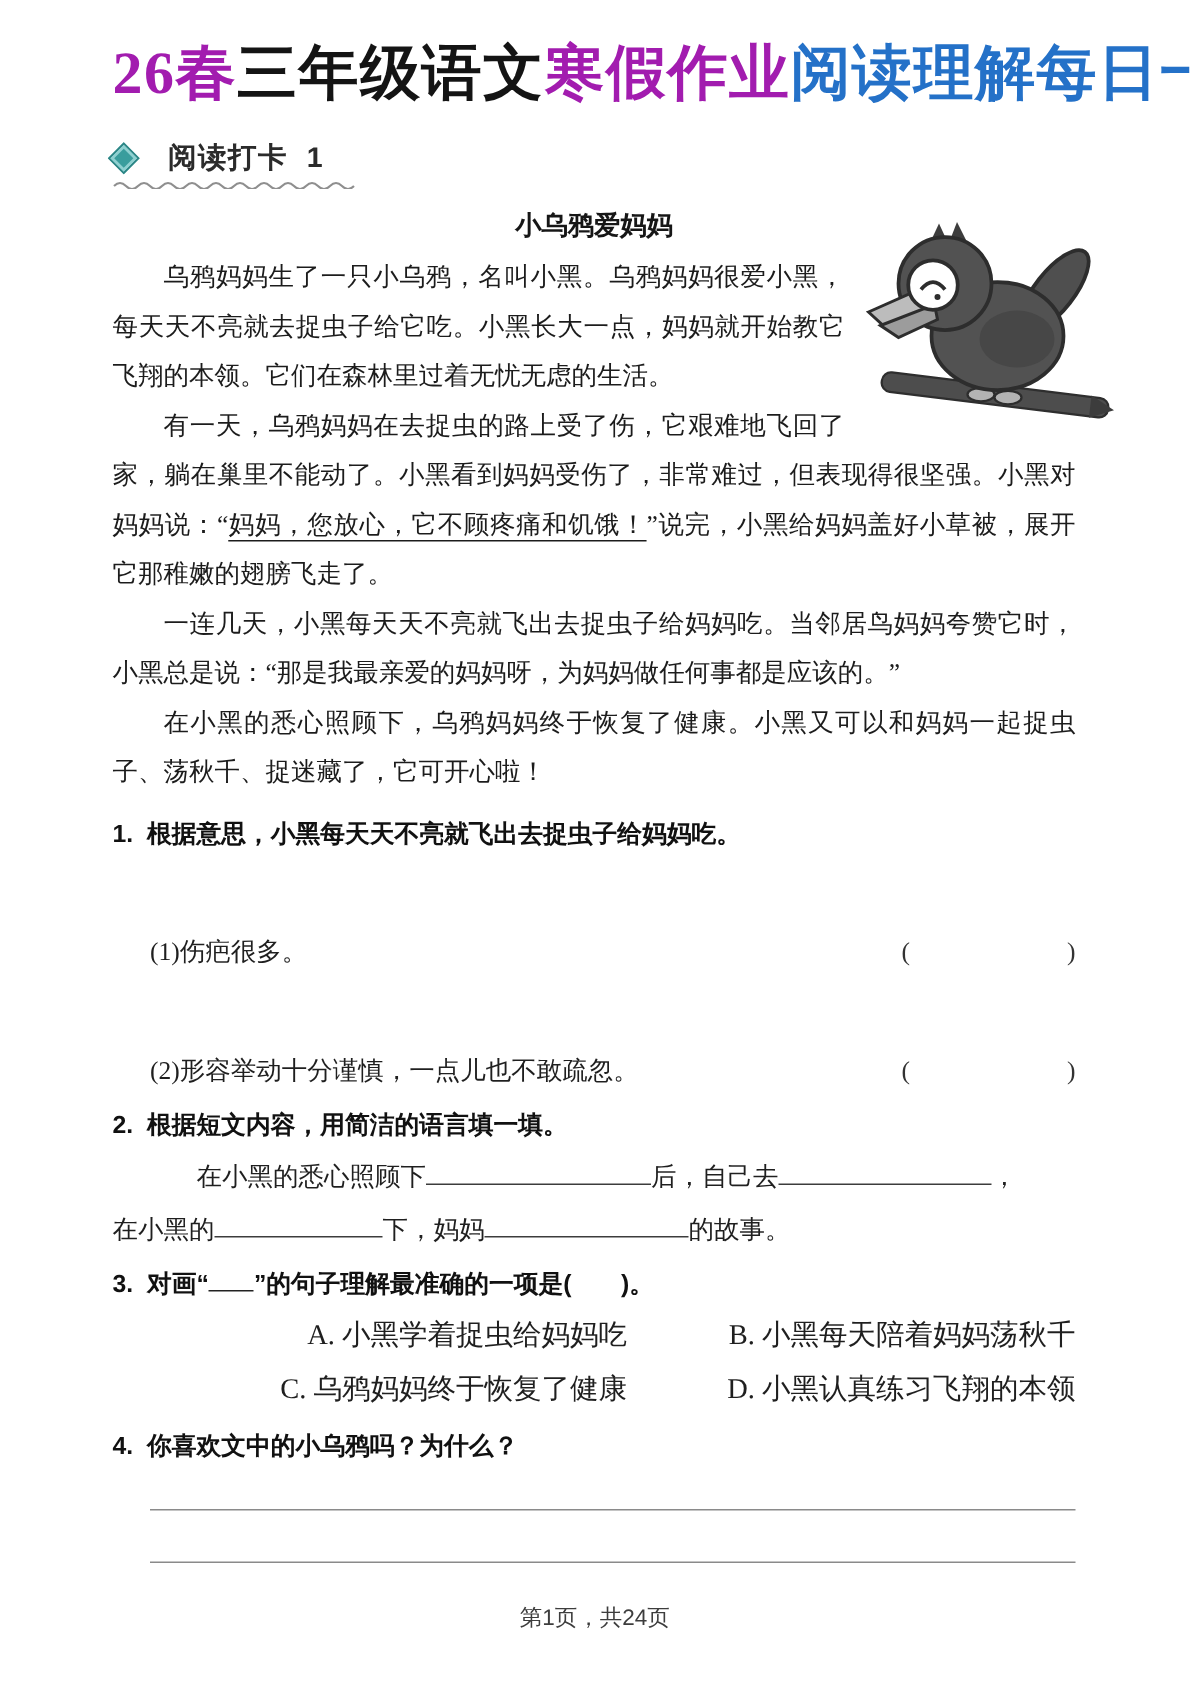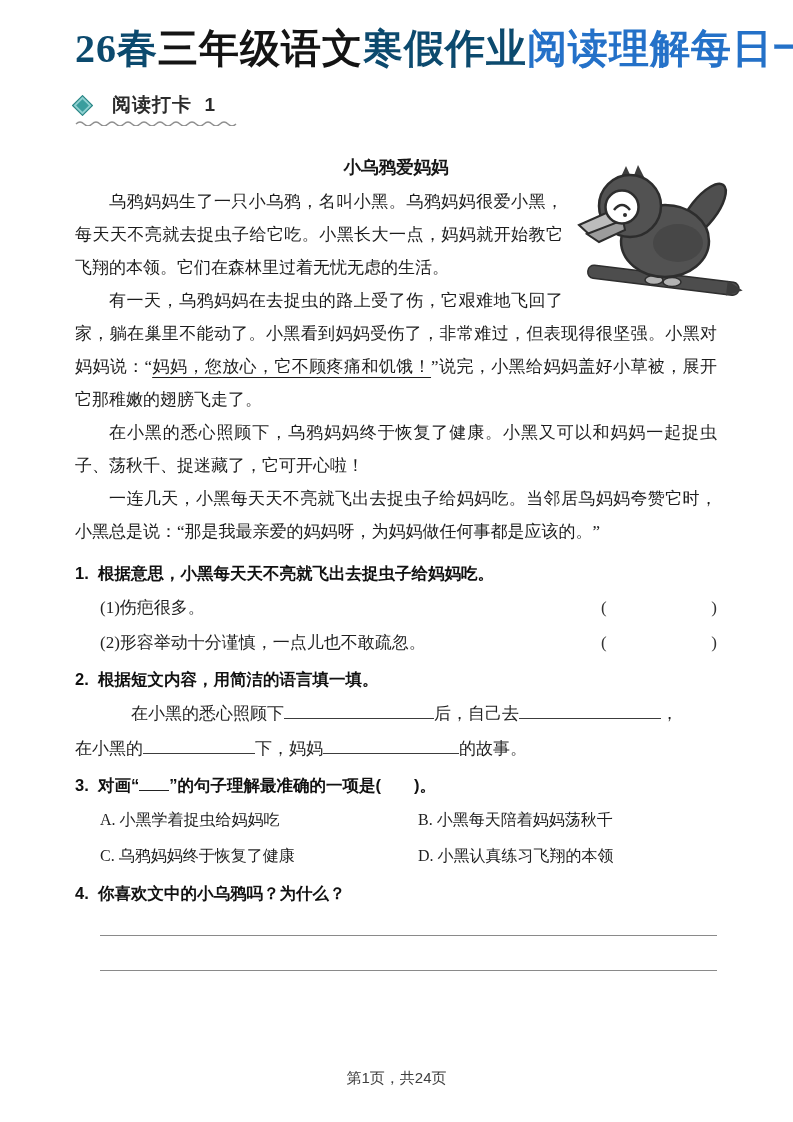--- a/index.html
+++ b/index.html
@@ -18,21 +18,21 @@
   
   .main-title {
     text-align: center;
     font-size: 40px;
     font-weight: 700;
     letter-spacing: 1px;
     white-space: nowrap;
     font-family: "Liberation Serif", "DejaVu Serif", serif;
     line-height: 1.25;
   }
-  .t-red   { color: #0c4a6e; }
+  .t-red   { color: #a21caf; }
   .t-black { color: #141414; }
   .t-blue  { color: #2471c8; }
 
   
   .badge-row {
     margin-top: 18px;
     display: inline-block;
     position: relative;
     padding-bottom: 8px;
   }
@@ -48,21 +48,21 @@
     font-family: "Liberation Sans", "DejaVu Sans", sans-serif;
     font-weight: 700;
     font-size: 19px;
     color: #2b2b2b;
     letter-spacing: 1px;
     margin-left: 10px;
   }
   .badge-wave { position: absolute; left: 0; bottom: 0; }
 
   
-  .article { margin-top: 29px; }
+  .article { margin-top: 12px; }
   .article-title {
     text-align: center;
     font-weight: 700;
     font-size: 17.5px;
     color: #161616;
     font-family: "Liberation Sans", "DejaVu Sans", sans-serif;
     margin-bottom: 6px;
   }
   .crow-float {
     float: right;
@@ -100,20 +100,21 @@
     font-size: 16.5px;
     color: #111;
   }
   .q-item {
     display: flex;
     justify-content: space-between;
     align-items: baseline;
     padding-left: 25px;
     line-height: 35px;
     font-size: 17px;
+    margin-top: 44px;
   }
   .paren-group {
     flex: 0 0 116px;
     display: flex;
     justify-content: space-between;
     color: #333;
     font-size: 17px;
   }
   .fill-line { line-height: 35px; font-size: 17px; }
   .fill-line.first { padding-left: 56px; }
@@ -127,21 +128,22 @@
     display: inline-block;
     width: 30px;
     border-bottom: 1.5px solid #222;
     height: 0.85em;
   }
   .options-grid {
     display: grid;
     grid-template-columns: 318px 1fr;
     padding-left: 25px;
     line-height: 36px;
-    font-size: 16px;
+    font-size: 19px;
+    text-align: right;
   }
   .answer-line {
     margin-left: 25px;
     border-bottom: 1.2px solid #8a8a8a;
   }
   .answer-line.l1 { height: 26px; }
   .answer-line.l2 { height: 35px; }
 
   
   .footer {
@@ -212,22 +214,22 @@
           <polygon points="10,73 46,59 48,69 22,81" fill="#9c9c9c" stroke="#2d2d2d" stroke-width="2"></polygon>
 
           <circle cx="45" cy="46" r="16.5" fill="#ffffff" stroke="#2d2d2d" stroke-width="2.5"></circle>
           <path d="M37 49 Q45 39 53 49" fill="none" stroke="#2d2d2d" stroke-width="2.5"></path>
           <circle cx="48" cy="54" r="2" fill="#2d2d2d"></circle>
         </svg>
       </div>
 
       <p><span>乌鸦妈妈生了一只小乌鸦，名叫小黑。乌鸦妈妈很爱小黑，每天天不亮就去捉虫子给它吃。小黑长大一点，妈妈就开始教它飞翔的本领。它们在森林里过着无忧无虑的生活。</span></p>
       <p><span>有一天，乌鸦妈妈在去捉虫的路上受了伤，它艰难地飞回了家，躺在巢里不能动了。小黑看到妈妈受伤了，非常难过，但表现得很坚强。小黑对妈妈说：“</span><span class="u-line">妈妈，您放心，它不顾疼痛和饥饿！</span><span>”说完，小黑给妈妈盖好小草被，展开它那稚嫩的翅膀飞走了。</span></p>
+      <p><span>一连几天，小黑每天天不亮就飞出去捉虫子给妈妈吃。当邻居鸟妈妈夸赞它时，小黑总是说：“那是我最亲爱的妈妈呀，为妈妈做任何事都是应该的。”</span></p>
       <p><span>在小黑的悉心照顾下，乌鸦妈妈终于恢复了健康。小黑又可以和妈妈一起捉虫子、荡秋千、捉迷藏了，它可开心啦！</span></p>
-      <p><span>一连几天，小黑每天天不亮就飞出去捉虫子给妈妈吃。当邻居鸟妈妈夸赞它时，小黑总是说：“那是我最亲爱的妈妈呀，为妈妈做任何事都是应该的。”</span></p>
     </div>
 
     
     <div class="questions">
 
       <div class="question">
         <div class="q-stem-row">
           <span class="q-num">1.</span>
           <span class="q-stem">根据意思，小黑每天天不亮就飞出去捉虫子给妈妈吃。</span>
         </div>

